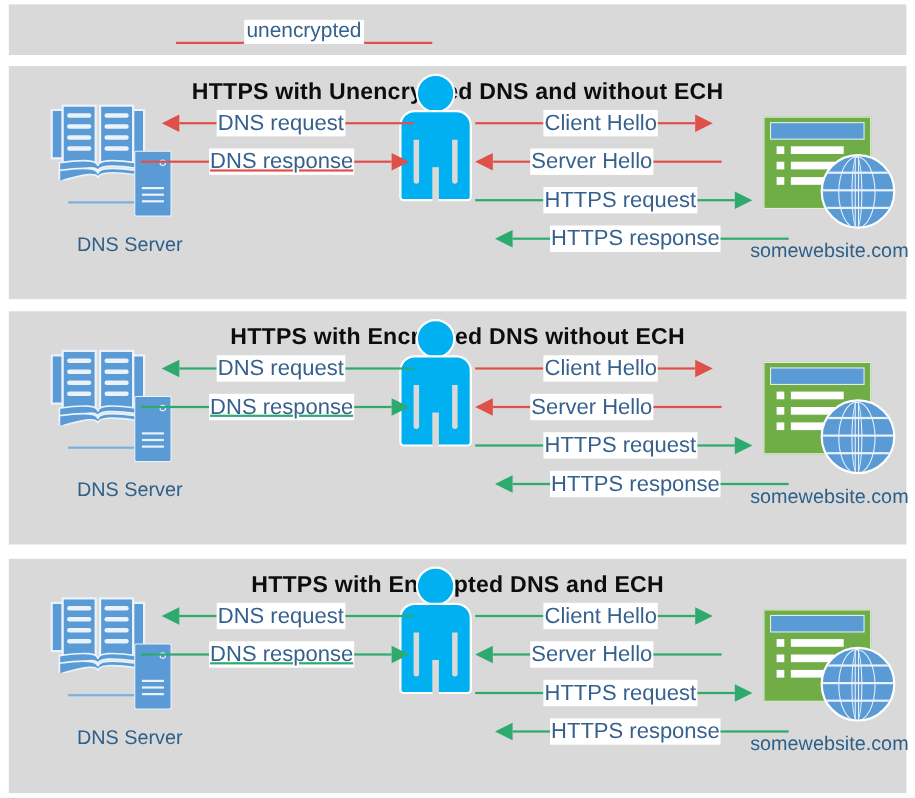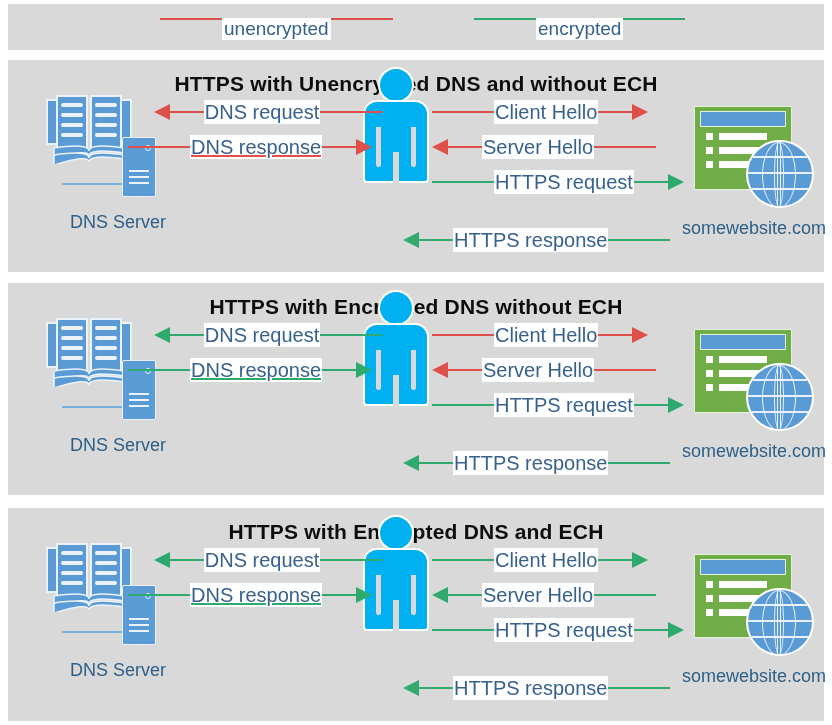--- a/index.html
+++ b/index.html
@@ -11,21 +11,21 @@
   .page{position:relative;width:832px;height:725px;background:#ffffff;overflow:hidden;}
 
   
   .band{position:absolute;left:8px;width:816px;background:#d9d9d9;}
   #legend-band{top:4px;height:46px;}
   #panel-1{top:60px;height:212px;}
   #panel-2{top:283px;height:212px;}
   #panel-3{top:508px;height:213px;}
 
   
-  .legend-item{position:absolute;top:14px;height:22px;display:flex;align-items:flex-start;}
+  .legend-item{position:absolute;top:14px;height:22px;display:flex;align-items:flex-end;}
   .legend-rule{height:2px;width:62px;}
   .legend-label{
     background:#ffffff;color:#36618e;font-size:19px;
     line-height:22px;padding:0 2px;white-space:nowrap;
   }
   #legend-unencrypted{left:152px;}
   #legend-encrypted{left:466px;}
 
   
   .panel-title{
@@ -104,45 +104,40 @@
     padding:0 1px;white-space:nowrap;
   }
   .head-r,.head-l{
     width:0;height:0;border-top:8px solid transparent;border-bottom:8px solid transparent;
     flex:0 0 auto;
   }
   .head-r{border-left:16px solid currentColor;}
   .head-l{border-right:16px solid currentColor;}
 
   
-  .flow-dns-req{left:156px;width:208px;justify-content:center;}
+  .flow-dns-req{left:139px;width:208px;}
   .flow-dns-res{left:120px;width:236px;text-decoration:underline;}
   
   .flow-ch{left:424px;width:262px;}
   .flow-sh{left:424px;width:262px;}
   .flow-hreq{left:424px;width:262px;}
-  .flow-hres{left:395px;width:268px;margin-top:23px;}
+  .flow-hres{left:442px;width:268px;}
 
   .y1{top:40px;} .y2{top:75px;} .y3{top:110px;} .y4{top:145px;}
 </style>
 </head>
 <body>
 
 <div class="page">
 
   <div class="band" id="legend-band">
     <div class="legend-item" id="legend-unencrypted">
       <span class="legend-rule" style="background: rgb(224, 80, 74);"></span>
       <span class="legend-label">unencrypted</span>
       <span class="legend-rule" style="background: rgb(224, 80, 74);"></span>
-    </div>
-    <div class="legend-item" id="legend-encrypted">
-      <span class="legend-rule" style="background: rgb(46, 170, 110);"></span>
-      <span class="legend-label">encrypted</span>
-      <span class="legend-rule" style="background: rgb(46, 170, 110);"></span>
     </div>
   </div>
 
   <div class="band" id="panel-1">
       <div class="panel-title">HTTPS with Unencrypted DNS and without ECH</div>
       <div class="actor dns-cluster">
         <div class="book"><svg width="90" height="72" viewBox="0 0 90 72">
     <g stroke="#eaf2fb" stroke-width="2">
       <path d="M3 8 h10 v44 h-10 z" fill="#5b9bd5"></path>
       <path d="M77 8 h10 v44 h-10 z" fill="#5b9bd5"></path>

